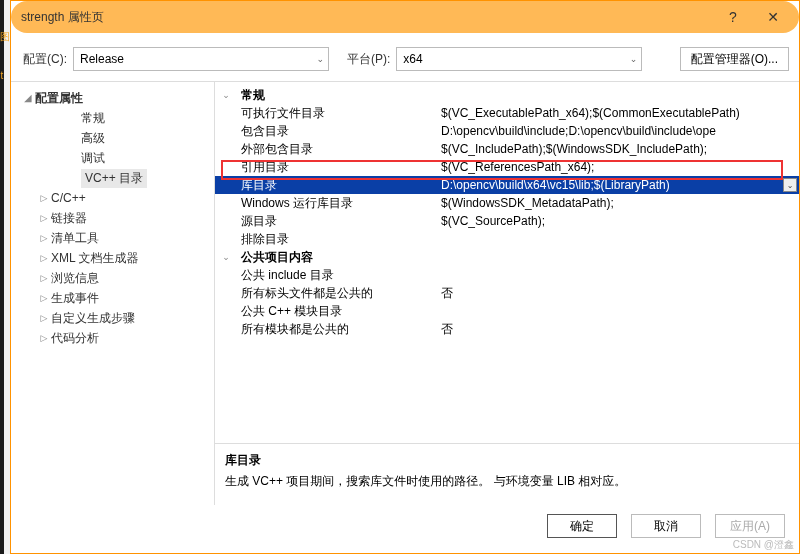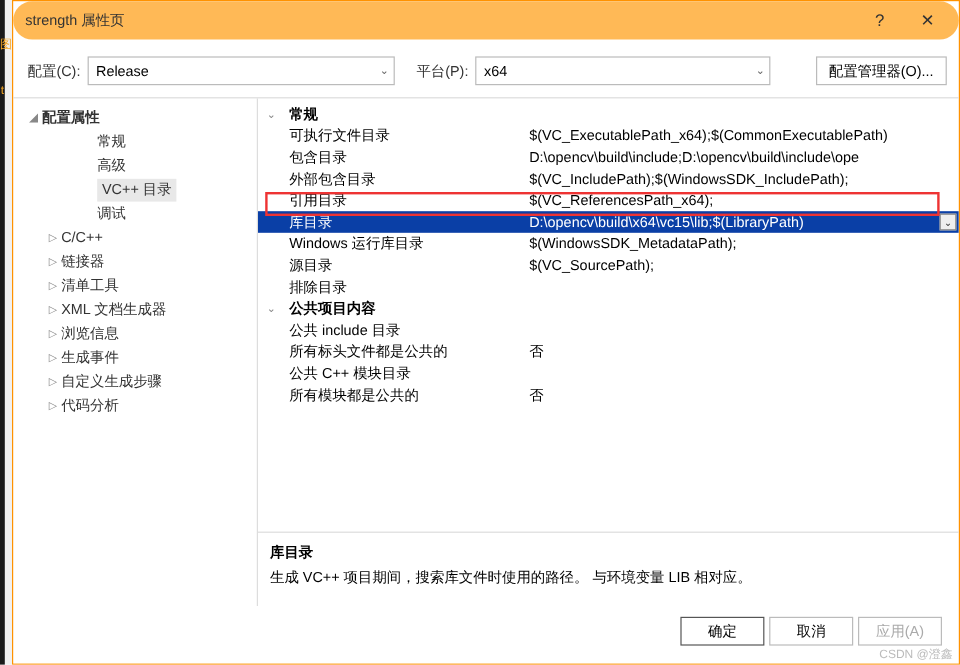--- a/index.html
+++ b/index.html
@@ -31,21 +31,21 @@
 .row .val { flex: 1; white-space: nowrap; overflow: hidden; padding-right: 16px; }
 .row.group .key { font-weight: 700; }
 .row.bold .val { font-weight: 400; }
 .row.selrow { background: #0a3fa6; color: #fff; }
 .row.selrow .expander { color: #fff; }
 .row.selrow .dd { display: flex; }
 .dd { display: none; width: 14px; height: 14px; border: 1px solid #888; background: #eee; align-items: center; justify-content: center; font-size: 8px; color: #444; margin-right: 2px; }
 .redbox { position: absolute; border: 2px solid #e33; pointer-events: none; }
 .desc { border-top: 1px solid #ddd; padding: 8px 10px; font-size: 12px; height: 62px; }
 .desc .dtitle { font-weight: 700; margin-bottom: 4px; }
-.footer { height: 42px; display: flex; align-items: center; justify-content: flex-end; gap: 4px; padding: 0 14px; }
+.footer { height: 42px; display: flex; align-items: center; justify-content: flex-end; gap: 14px; padding: 0 14px; }
 .footer .fbtn { min-width: 70px; height: 24px; border: 1px solid #bbb; background: #fff; font-size: 12px; display: flex; align-items: center; justify-content: center; }
 .footer .fbtn.primary { border: 1.5px solid #555; }
 .footer .fbtn.disabled { color: #aaa; }
 .watermark { position: absolute; right: 6px; bottom: 2px; font-size: 10px; color: #bbb; z-index: 50; }
 </style>
 </head>
 <body>
 
 <div class="side-strip"></div>
 <div class="side-glyph">图</div>
@@ -80,27 +80,27 @@
           <span class="lbl">配置属性</span>
         </div>
         <div class="tree-item lvl2">
           <span class="tw"></span>
           <span class="lbl">常规</span>
         </div>
         <div class="tree-item lvl2">
           <span class="tw"></span>
           <span class="lbl">高级</span>
         </div>
+        <div class="tree-item lvl2">
+          <span class="tw"></span>
+          <span class="lbl">调试</span>
+        </div>
         <div class="tree-item lvl2 sel">
           <span class="tw"></span>
           <span class="lbl">VC++ 目录</span>
-        </div>
-        <div class="tree-item lvl2">
-          <span class="tw"></span>
-          <span class="lbl">调试</span>
         </div>
         <div class="tree-item lvl1">
           <span class="tw">▷</span>
           <span class="lbl">C/C++</span>
         </div>
         <div class="tree-item lvl1">
           <span class="tw">▷</span>
           <span class="lbl">链接器</span>
         </div>
         <div class="tree-item lvl1">

